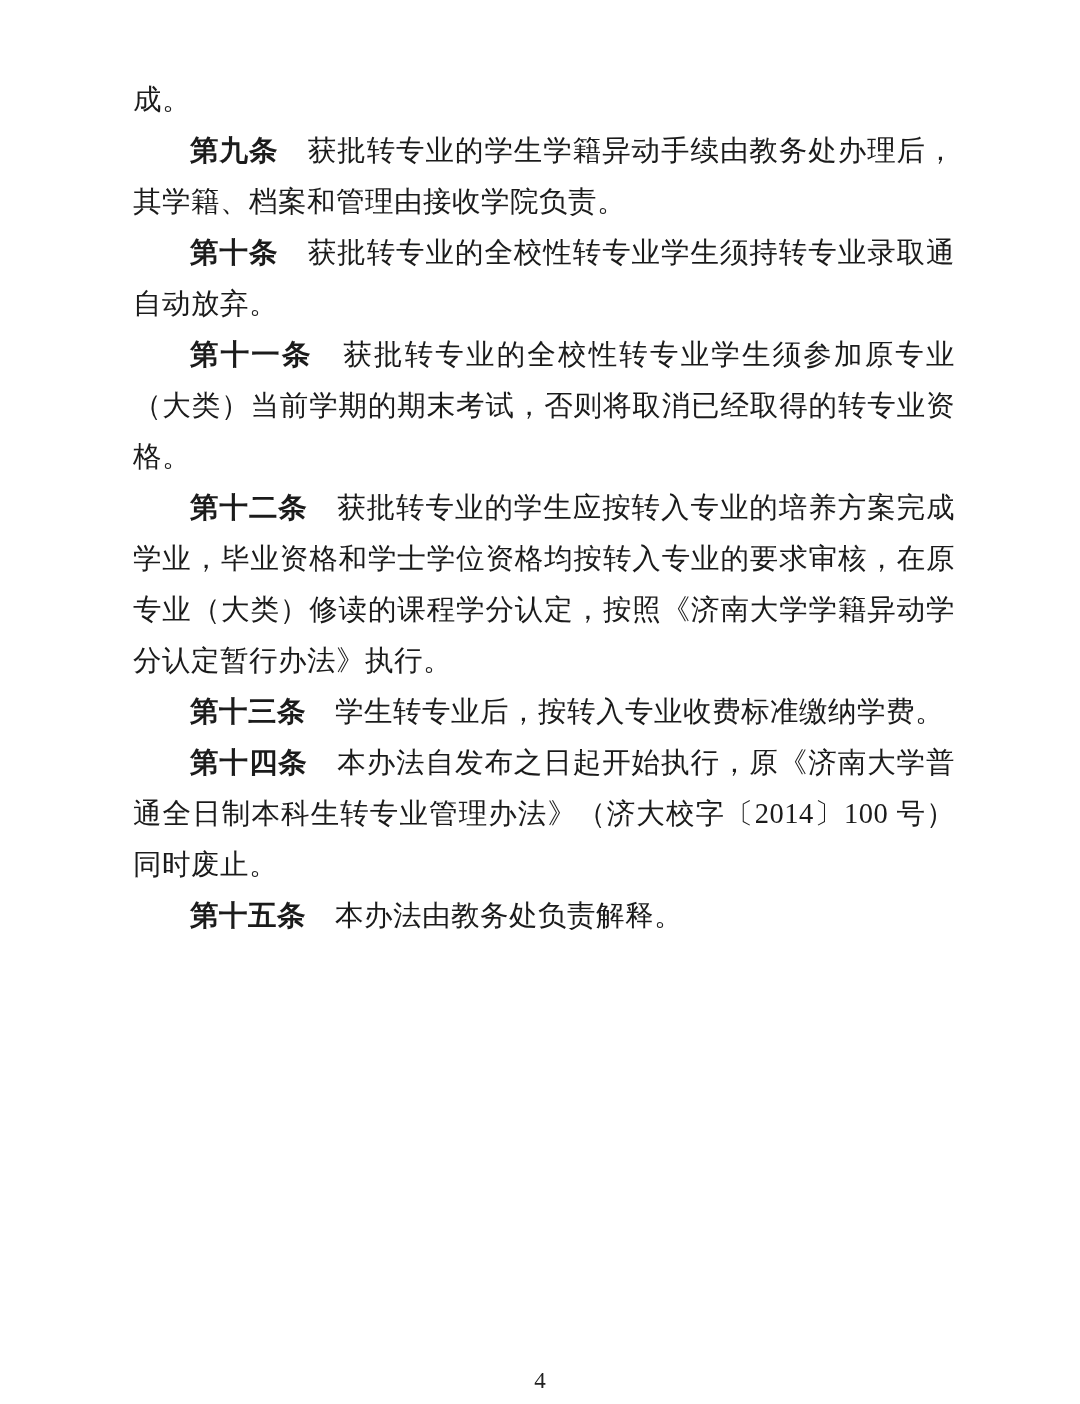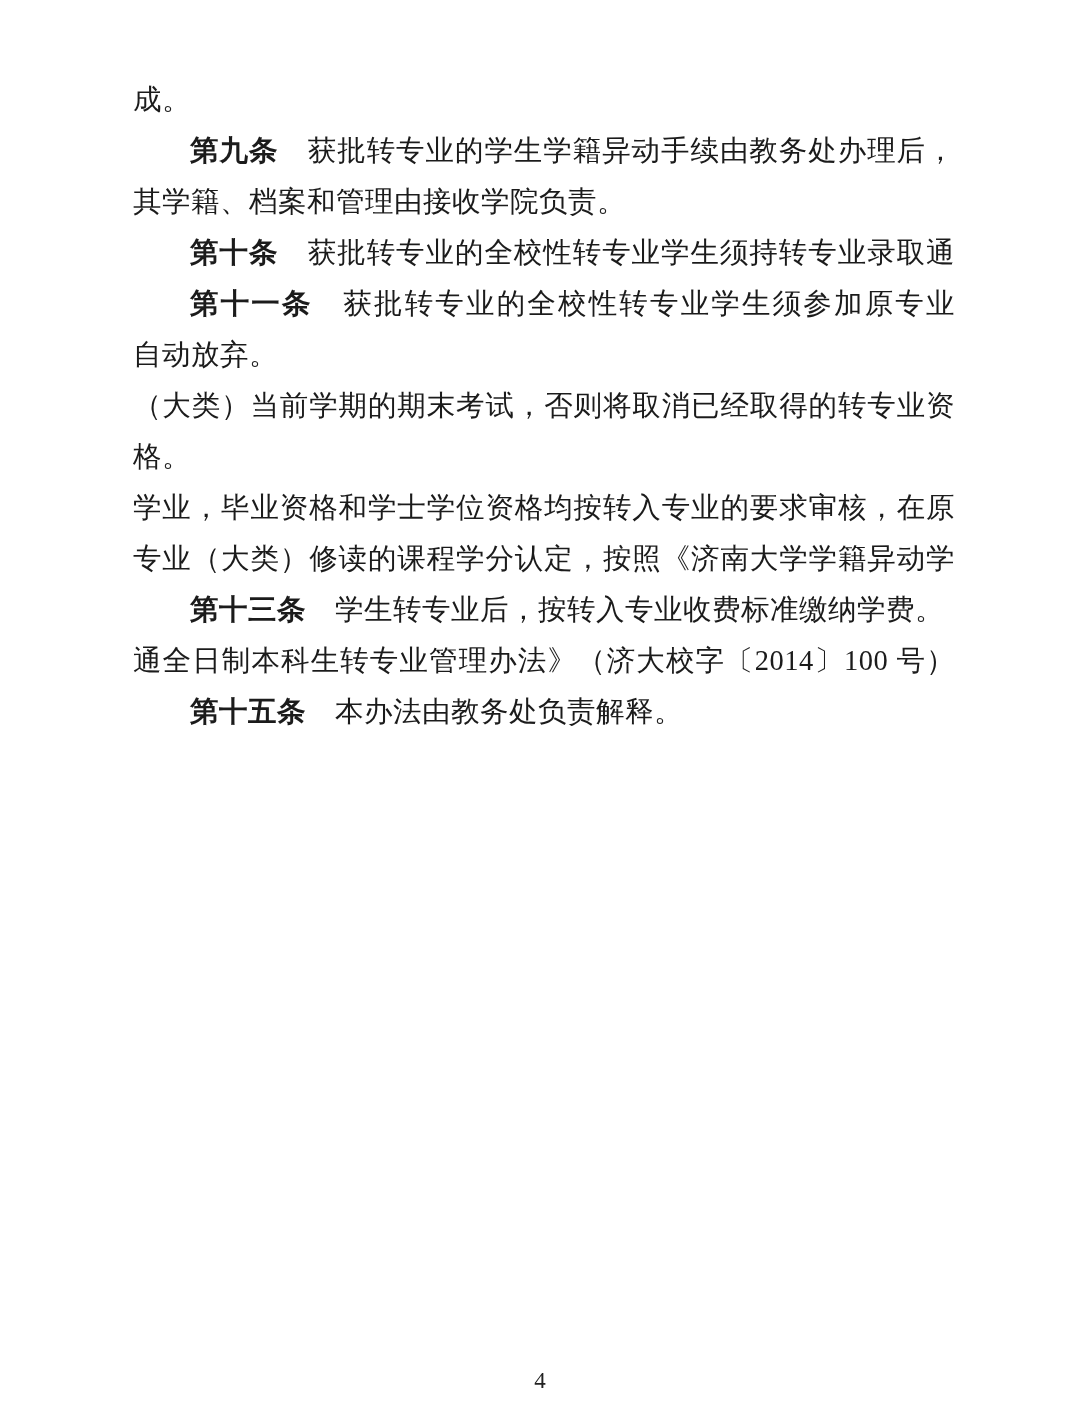--- a/index.html
+++ b/index.html
@@ -58,25 +58,29 @@
 </style>
 </head>
 <body>
 
 <div class="page">
   <div class="doc-body">
       <div class="line"><span>成。</span></div>
       <div class="line justify indent"><span class="b">第九条</span><span>　获批转专业的学生学籍异动手续由教务处办理后，</span></div>
       <div class="line"><span>其学籍、档案和管理由接收学院负责。</span></div>
       <div class="line justify indent"><span class="b">第十条</span><span>　获批转专业的全校性转专业学生须持转专业录取通</span></div>
+      <div class="line"><span>自动放弃。</span></div>
       <div class="line justify indent"><span class="b">第十一条</span><span>　获批转专业的全校性转专业学生须参加原专业</span></div>
-      <div class="line"><span>自动放弃。</span></div>
       <div class="line justify"><span>（大类）当前学期的期末考试，否则将取消已经取得的转专业资</span></div>
       <div class="line"><span>格。</span></div>
+      <div class="line justify indent"><span class="b">第十二条</span><span>　获批转专业的学生应按转入专业的培养方案完成</span></div>
       <div class="line justify"><span>学业，毕业资格和学士学位资格均按转入专业的要求审核，在原</span></div>
       <div class="line justify"><span>专业（大类）修读的课程学分认定，按照《济南大学学籍异动学</span></div>
+      <div class="line"><span>分认定暂行办法》执行。</span></div>
       <div class="line indent"><span class="b">第十三条</span><span>　学生转专业后，按转入专业收费标准缴纳学费。</span></div>
+      <div class="line justify indent"><span class="b">第十四条</span><span>　本办法自发布之日起开始执行，原《济南大学普</span></div>
       <div class="line justify"><span>通全日制本科生转专业管理办法》（济大校字〔2014〕100 号）</span></div>
+      <div class="line"><span>同时废止。</span></div>
       <div class="line indent"><span class="b">第十五条</span><span>　本办法由教务处负责解释。</span></div>
       <div class="spacer"></div>
     </div>
   <div class="page-number">4</div>
 </div>
 
 </body></html>

